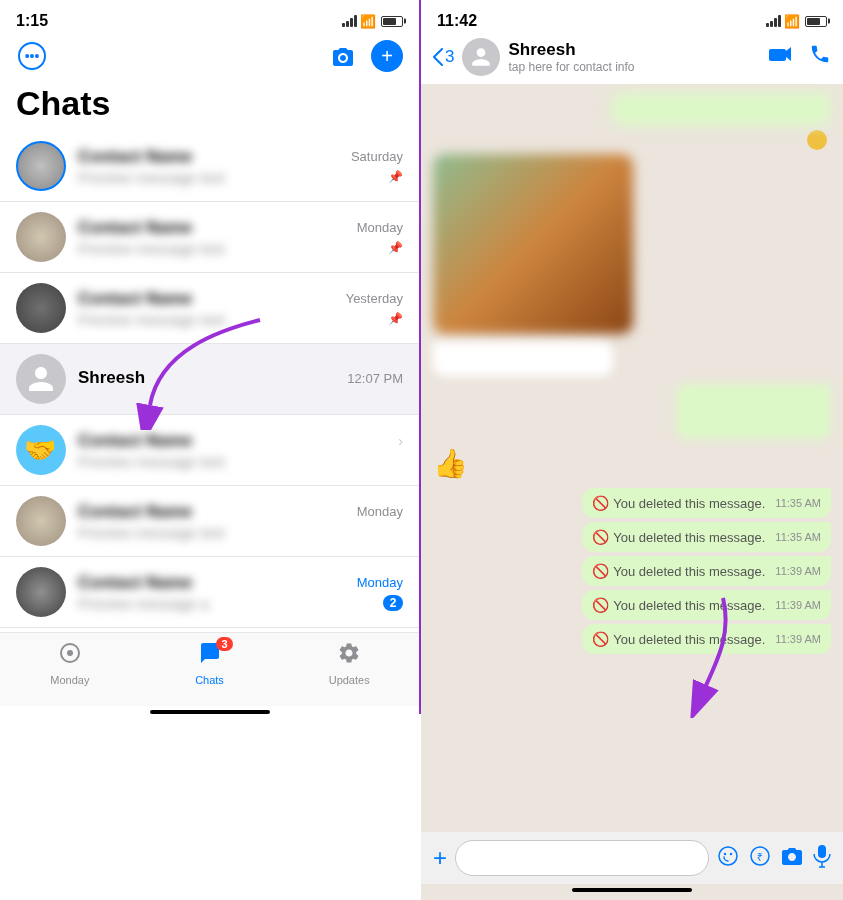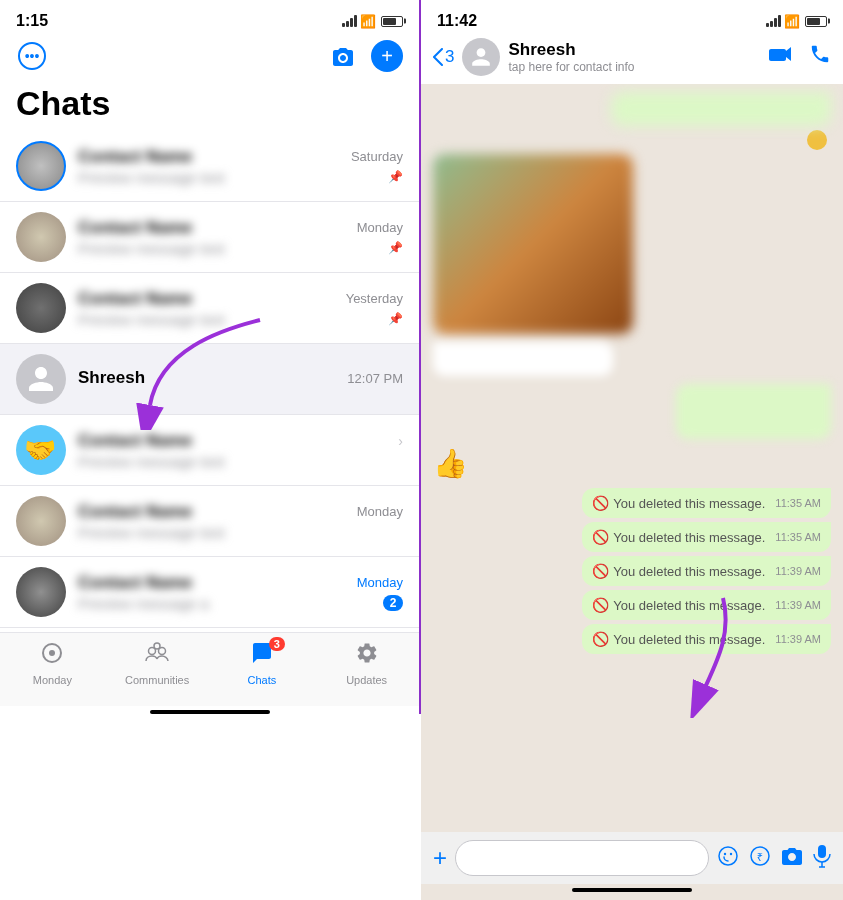--- a/index.html
+++ b/index.html
@@ -694,32 +694,20 @@
 
   <div class="tab-bar">
     <div class="tab-item">
       <div class="tab-icon">
         <svg width="24" height="24" viewBox="0 0 24 24" fill="#8E8E93">
             <circle cx="12" cy="12" r="9" stroke="#8E8E93" stroke-width="2" fill="none"></circle>
             <circle cx="12" cy="12" r="3" fill="#8E8E93"></circle>
           </svg>
       </div>
       <span class="tab-label">Monday</span>
-    </div>
-    <div class="tab-item">
-      <div class="tab-icon">
-        <svg width="26" height="24" viewBox="0 0 26 24" fill="#8E8E93">
-            <circle cx="8" cy="10" r="3.5" stroke="#8E8E93" stroke-width="1.5" fill="none"></circle>
-            <circle cx="18" cy="10" r="3.5" stroke="#8E8E93" stroke-width="1.5" fill="none"></circle>
-            <circle cx="13" cy="5" r="3" stroke="#8E8E93" stroke-width="1.5" fill="none"></circle>
-            <path d="M2 20c0-3 2.5-5 6-5s4.5 1.5 5 3" stroke="#8E8E93" stroke-width="1.5" fill="none"></path>
-            <path d="M13 18c.5-1.5 2.5-3 5-3s6 2 6 5" stroke="#8E8E93" stroke-width="1.5" fill="none"></path>
-          </svg>
-      </div>
-      <span class="tab-label">Communities</span>
     </div>
     <div class="tab-item">
       <div class="tab-icon active tab-badge-wrap">
         <svg width="26" height="24" viewBox="0 0 26 24" fill="#007AFF">
             <path d="M20 2H6C4.9 2 4 2.9 4 4v18l4-4h12c1.1 0 2-.9 2-2V4c0-1.1-.9-2-2-2z"></path>
           </svg>
         <span class="tab-badge">3</span>
       </div>
       <span class="tab-label active">Chats</span>
     </div>

